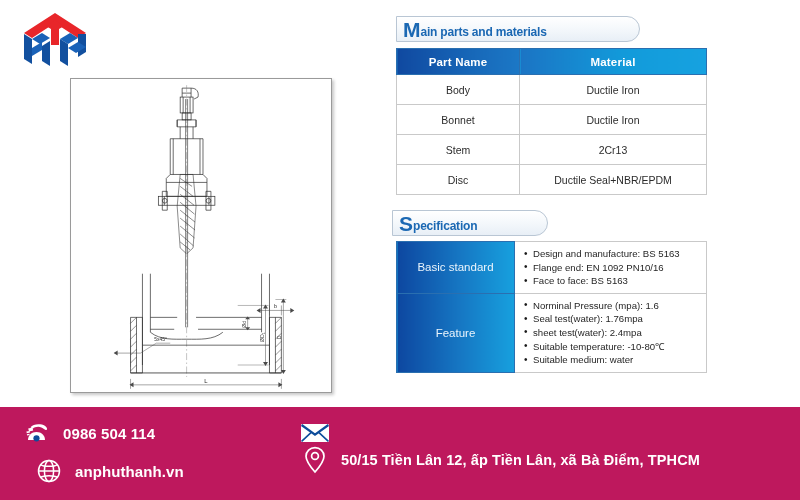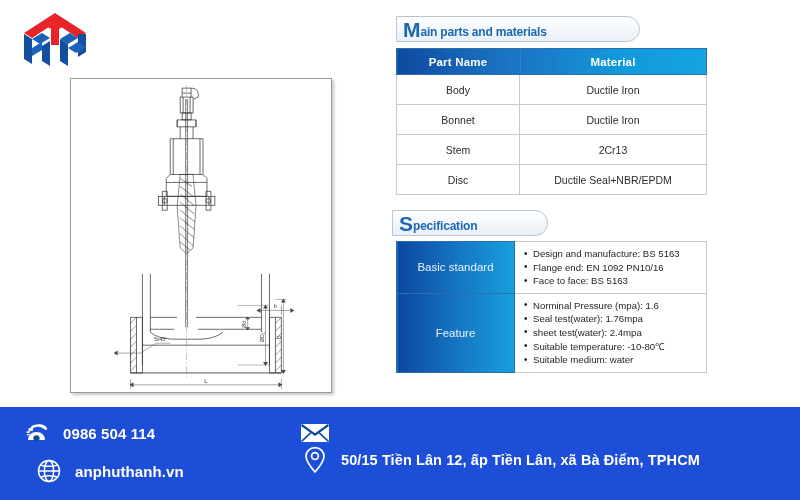--- a/index.html
+++ b/index.html
@@ -85,21 +85,21 @@
     font-size: 9.6px; color: #262626; line-height: 13.6px;
     position: relative; padding-left: 9px; white-space: nowrap;
   }
   .spec-table li:before {
     content: "\2022"; position: absolute; left: 0; top: -0.5px; font-size: 10px; color: #1a1a1a;
   }
 
   
   .footer {
     position: absolute; left: 0; top: 405px; width: 800px; height: 95px;
-    background: #1d4ed8;
+    background: #be185d;
   }
   .footer-sep { position: absolute; left: 0; top: 0; width: 800px; height: 2px; background: #ffffff; }
   .f-row { position: absolute; display: flex; align-items: center; }
   .f-row .f-ico { width: 30px; height: 30px; flex: 0 0 30px; display: flex; align-items: center; justify-content: center; }
   .f-row .f-txt {
     color: #ffffff; font-size: 15px; font-weight: bold;
     margin-left: 11px; white-space: nowrap; letter-spacing: 0.1px;
   }
   #f-phone { left: 22px;  top: 13px; }
   #f-web   { left: 34px;  top: 51px; }

